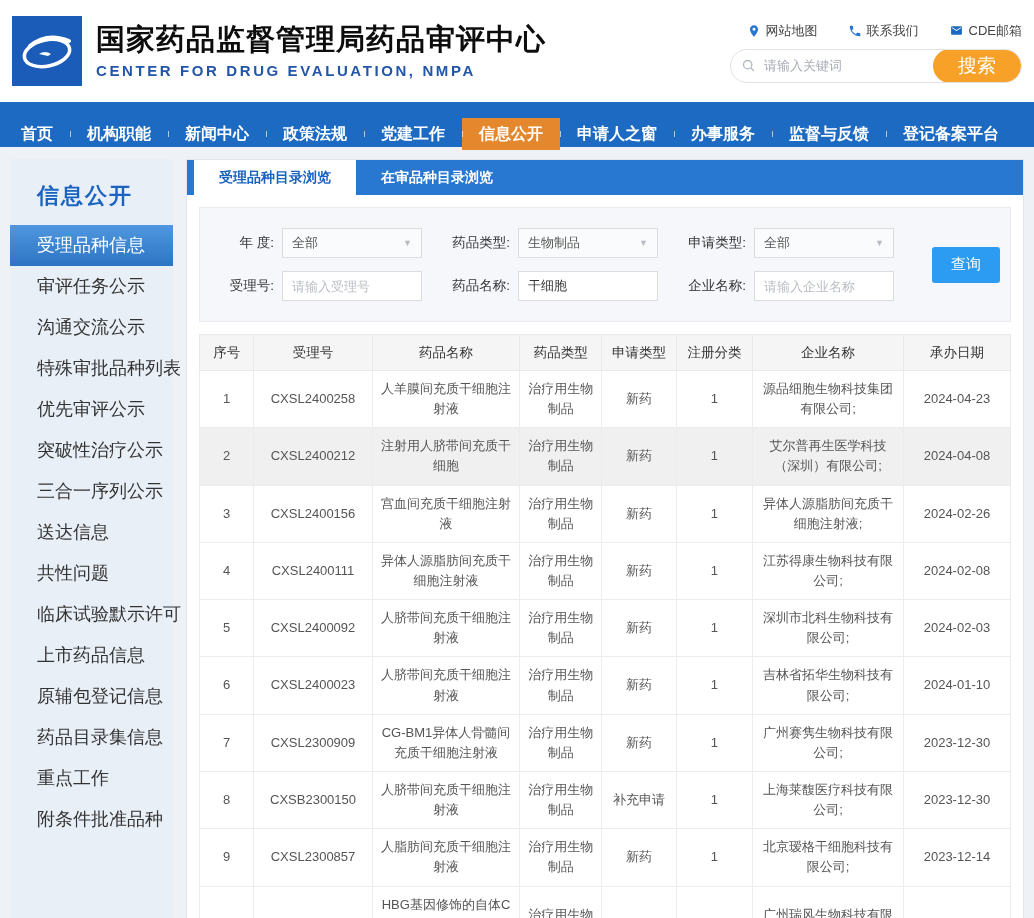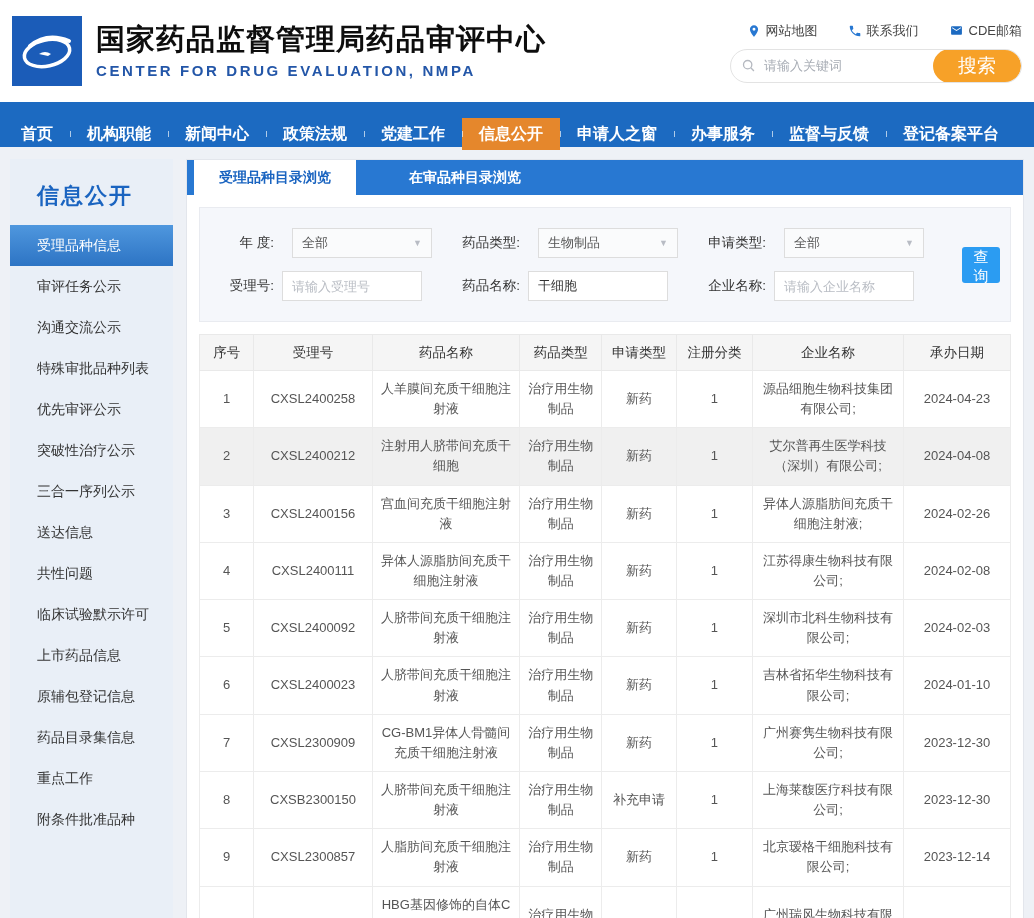--- a/index.html
+++ b/index.html
@@ -24,35 +24,35 @@
   .search-btn { width:88px; height:34px; background:#f7a128; color:#fff; border:none; border-radius:17px; font-size:19px; cursor:pointer; }
   
   .nav { height:45px; background:#1c6ac1; display:flex; align-items:stretch; padding:0 4px; }
   .nav-item { display:flex; align-items:center; padding:16px 17px; color:#fff; font-size:16px; font-weight:bold; position:relative; cursor:pointer; white-space:nowrap;margin-top:16px; }
   .nav-item + .nav-item::before { content:""; position:absolute; left:0; top:13px; bottom:13px; width:1px; background:rgba(255,255,255,.65); }
   .nav-item.active { background:#e5872c; }
   
   .layout { display:flex; padding:12px 10px 0 10px; gap:13px; height:778px; align-items:stretch; }
   .sidebar { width:163px; flex:0 0 163px; background:#e9eff7; padding-top:22px; }
   .sidebar-title { color:#1a64c0; font-size:22px; font-weight:bold; padding-left:27px; margin-bottom:14px; letter-spacing:2px; }
-  .sidebar-item { height:41px; line-height:41px; padding-left:27px; font-size:14px; color:#333; cursor:pointer; white-space:nowrap; }
+  .sidebar-item { height:41px; line-height:41px; padding-left:27px; font-size:18px; color:#333; cursor:pointer; white-space:nowrap; }
   .sidebar-item.active { background:linear-gradient(180deg,#4f97de,#2d74c4); color:#fff; }
   .content { flex:1; display:flex; flex-direction:column; min-width:0; }
   .breadcrumb { height:24px; font-size:13px; color:#333; display:flex; align-items:center; gap:6px; margin:4px 0 10px 2px; }
   .panel { background:#fff; border:1px solid #e3e6ec; flex:1; display:flex; flex-direction:column; }
   
-  .tabbar { height:35px; background:#2878d2; display:flex; padding-left:7px;gap:28px; }
+  .tabbar { height:35px; background:#2878d2; display:flex; padding-left:7px; }
   .tab { padding:0 25px; line-height:35px; color:#fff; font-size:14px; font-weight:bold; cursor:pointer; white-space:nowrap; }
   .tab.active { background:#fff; color:#1a64c0; }
   
   .filterbox { margin:12px 12px 0 12px; background:#f5f7fb; border:1px solid #e9ebf0; padding:20px 10px; display:flex; align-items:center; }
   .filter-grid { display:grid; grid-template-columns:repeat(3,auto); gap:13px 24px; }
   .filter-field { display:flex; align-items:center; font-size:13.5px; color:#333; }
   .filter-label { width:64px; text-align:right; margin-right:8px; white-space:nowrap; }
-  .f-select { width:140px; height:30px; border:1px solid #ddd; background:#fafbfc; color:#555; display:flex; align-items:center; justify-content:space-between; padding:0 9px; font-size:13px; cursor:pointer;margin-left:10px; }
+  .f-select { width:140px; height:30px; border:1px solid #ddd; background:#fafbfc; color:#555; display:flex; align-items:center; justify-content:space-between; padding:0 9px; font-size:13px; cursor:pointer; }
   .caret { color:#b8bcc4; font-size:9px; }
   .f-input { width:140px; height:30px; border:1px solid #ddd; background:#fff; padding:0 9px; font-size:13px; color:#333; outline:none; }
   .f-input::placeholder { color:#b9bdc4; }
   .query-btn { width:74px; height:36px; background:#2b9cf2; color:#fff; border:none; border-radius:3px; font-size:15px; margin-left:38px; cursor:pointer; }
   
   .tablewrap { margin:12px 12px 0 12px; }
   table { width:100%; border-collapse:collapse; font-size:13px; color:#555; text-align:center; table-layout:fixed; }
   th { background:#f5f5f5; color:#333; font-weight:normal; font-size:13.5px; height:36px; border:1px solid #e9e9e9; padding:4px; }
   td { border:1px solid #ececec; padding:8px 6px; line-height:1.55; height:50px; word-break:break-all; }
   tr.row-hover td { background:#f0f0f0; }

